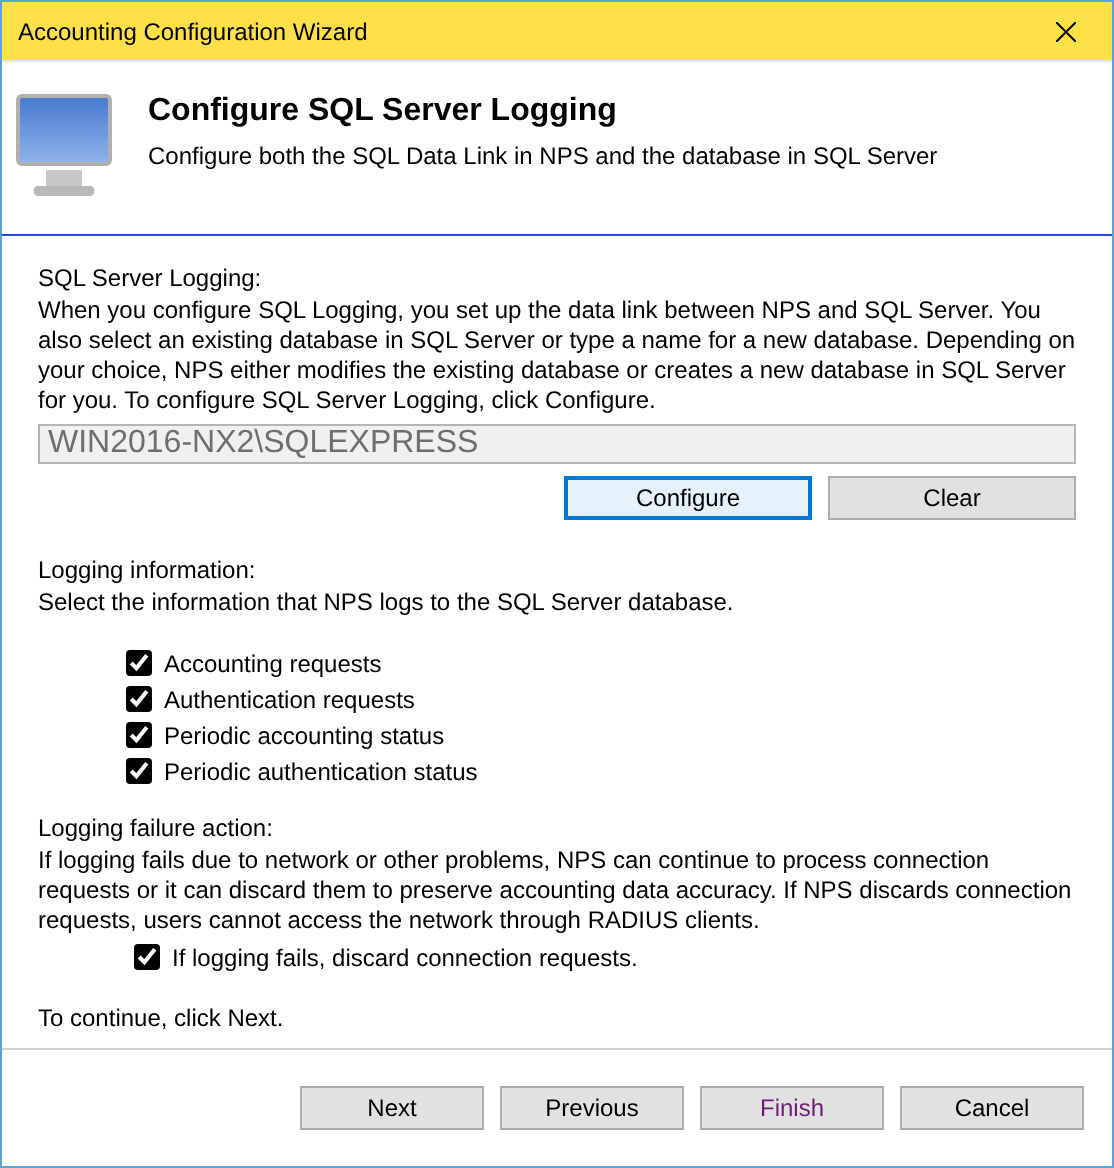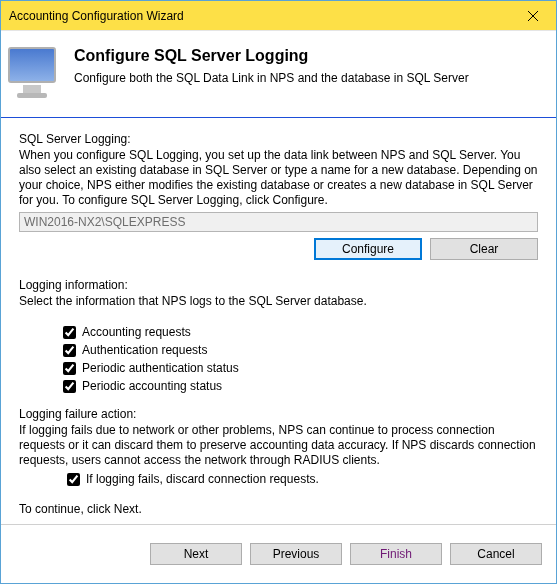--- a/index.html
+++ b/index.html
@@ -91,48 +91,48 @@
     overflow: auto;
   }
   .section-label { margin: 0 0 2px 0; }
   .paragraph { margin: 0 0 4px 0; line-height: 1.25; }
   .server-input {
     width: 100%;
     height: 20px;
     border: 1px solid #b5b5b5;
     background: #f0f0f0;
     color: #6e6e6e;
-    font-size: 12px;
+    font-size: 16px;
     padding: 1px 4px;
     font-family: inherit;
   }
   .button-row {
     display: flex;
     gap: 8px;
     justify-content: flex-end;
     margin-top: 6px;
     margin-bottom: 18px;
   }
   .btn {
-    width: 108px;
+    width: 124px;
     height: 22px;
     border: 1px solid #adadad;
     background: #e1e1e1;
     font-size: 12px;
     font-family: inherit;
     cursor: pointer;
   }
   .btn-primary {
     border: 2px solid #0078d7;
     background: #e5f1fb;
   }
   .btn:disabled { color: #701a75; }
   .checkbox-row {
     display: flex;
-    align-items: flex-end;
+    align-items: flex-start;
     margin: 4px 0;
     padding-left: 44px;
   }
   .checkbox-row input[type="checkbox"] {
     width: 13px;
     height: 13px;
     margin: 0 6px 0 0;
     accent-color: #000;
   }
   .groupbox { margin-top: 14px; }
@@ -192,25 +192,25 @@
     <div class="checkbox-row">
       <input type="checkbox" checked="" style="">
       <span>Accounting requests</span>
     </div>
     <div class="checkbox-row">
       <input type="checkbox" checked="" style="">
       <span>Authentication requests</span>
     </div>
     <div class="checkbox-row">
       <input type="checkbox" checked="" style="">
+      <span>Periodic accounting status</span>
+    </div>
+    <div class="checkbox-row">
+      <input type="checkbox" checked="" style="">
       <span>Periodic authentication status</span>
-    </div>
-    <div class="checkbox-row">
-      <input type="checkbox" checked="" style="">
-      <span>Periodic accounting status</span>
     </div>
 
     <div class="groupbox">
       <p class="section-label">Logging failure action:</p>
       <p class="paragraph">If logging fails due to network or other problems, NPS can continue to process connection requests or it can discard them to preserve accounting data accuracy. If NPS discards connection requests, users cannot access the network through RADIUS clients.</p>
       <div class="checkbox-row indent">
         <input type="checkbox" checked="" style="">
         <span>If logging fails, discard connection requests.</span>
       </div>
     </div>

